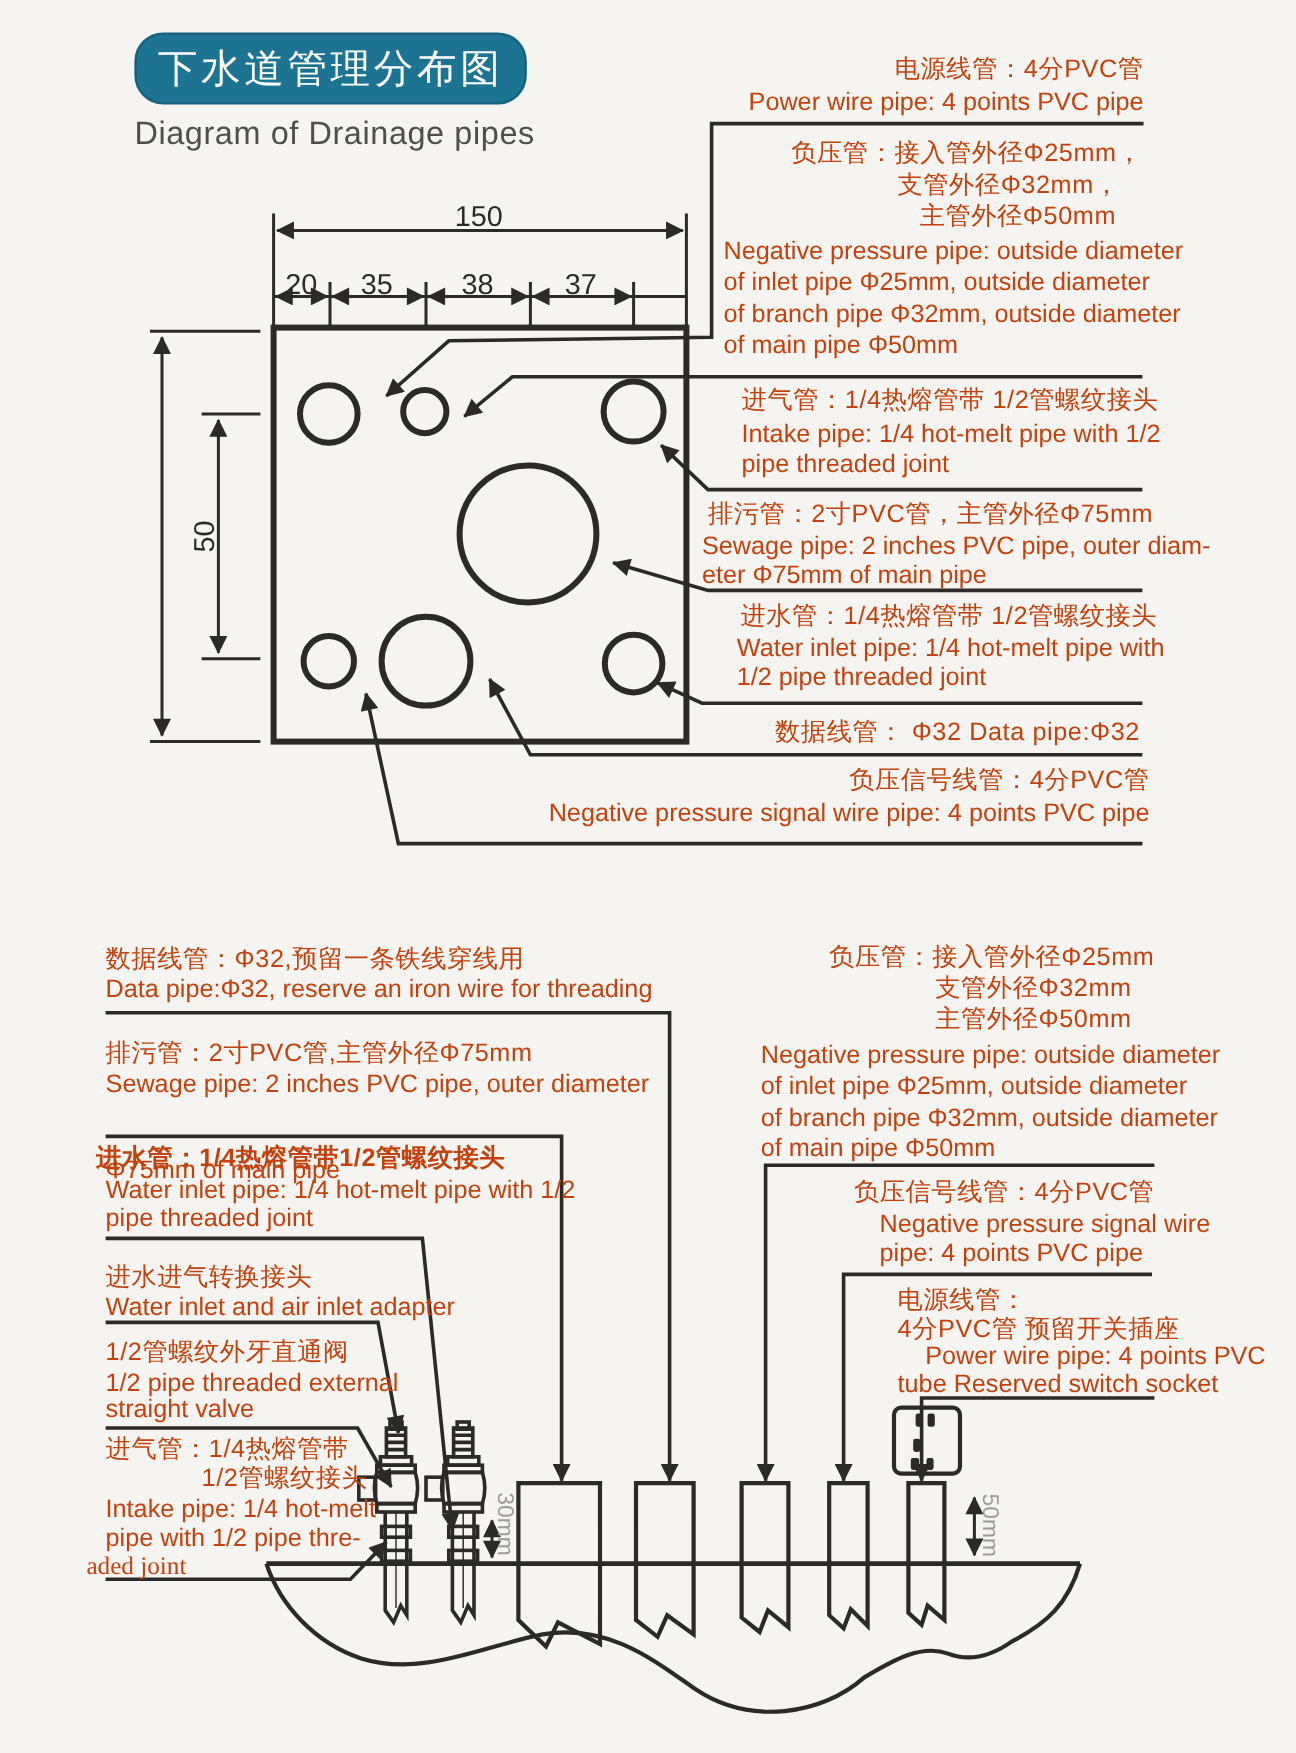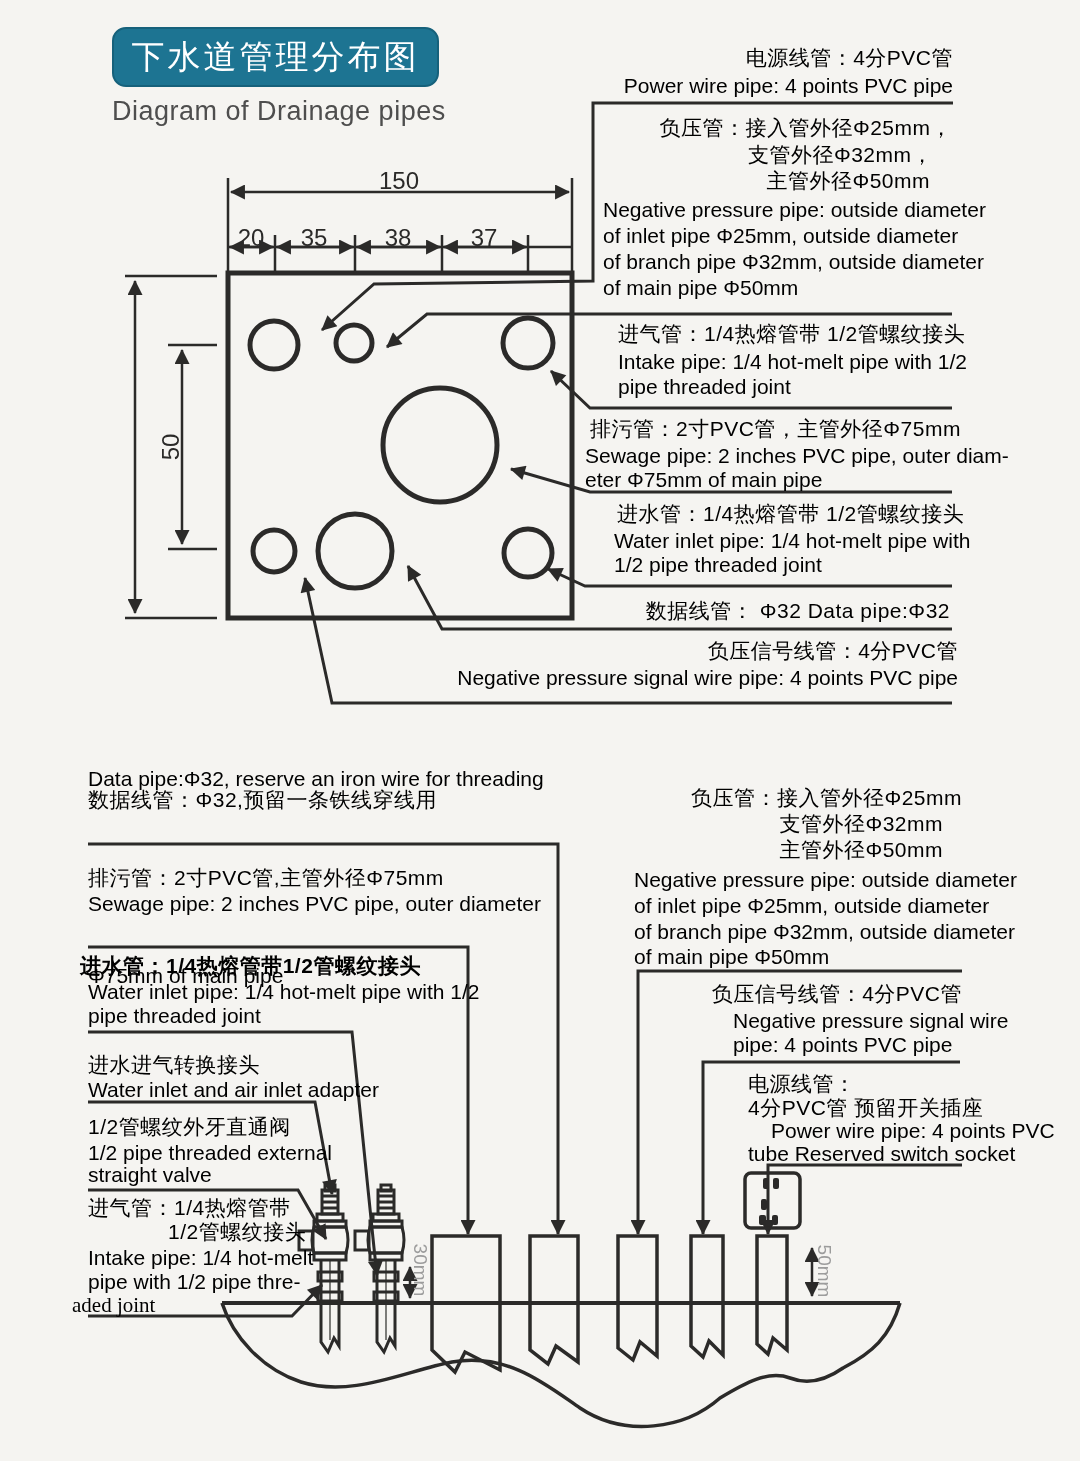--- a/index.html
+++ b/index.html
@@ -1,28 +1,28 @@
 <!DOCTYPE html>
 <html><head>
 <meta charset="utf-8">
 <style>
   html,body{margin:0;padding:0;background:#e8e8e8;}
   #stage{position:relative;width:1080px;height:1461px;background:#f5f4f1;overflow:hidden;
          font-family:"Liberation Sans","DejaVu Sans",sans-serif;}
   #linework{position:absolute;left:0;top:0;}
-  .lbl{position:absolute;color:#000000;white-space:nowrap;}
+  .lbl{position:absolute;color:#c2410c;white-space:nowrap;}
   .zh{font-size:21px;line-height:24px;letter-spacing:0.5px;}
   .en{font-size:21px;line-height:23px;}
   .r{text-align:right;}
   .dim{position:absolute;color:#2b2a29;font-size:24px;line-height:24px;}
   .dimc{transform:translate(-50%,-50%);margin-top:10px;}
   .vup{transform:translate(-50%,-50%) rotate(-90deg);}
   .vdn{transform:translate(-50%,-50%) rotate(90deg);color:#9c9c9c;font-size:19px;}
   #title-box{position:absolute;left:112px;top:27px;width:323px;height:56px;background:#1d7492;
-             border:2px solid #16617b;border-radius:14px;display:flex;align-items:center;justify-content:center;
+             border:2px solid #16617b;border-radius:24px;display:flex;align-items:center;justify-content:center;
              color:#ffffff;font-size:33px;letter-spacing:3px;}
   #title-en{position:absolute;left:112px;top:96px;font-size:27px;color:#4e4e4e;letter-spacing:0.5px;}
 </style>
 </head>
 <body>
 
 <div id="stage">
 
   <svg id="linework" width="1080" height="1461" viewBox="0 0 1080 1461">
     <defs>
@@ -167,21 +167,21 @@
   <div class="lbl zh" style="left:617px;top:502px;">进水管：1/4热熔管带 1/2管螺纹接头</div>
   <div class="lbl en" style="left:614px;top:529px;">Water inlet pipe: 1/4 hot-melt pipe with</div>
   <div class="lbl en" style="left:614px;top:553px;">1/2 pipe threaded joint</div>
 
   <div class="lbl zh r" style="right:130px;top:599px;">数据线管： Φ32  Data pipe:Φ32</div>
 
   <div class="lbl zh r" style="right:122px;top:639px;">负压信号线管：4分PVC管</div>
   <div class="lbl en r" style="right:122px;top:666px;">Negative pressure signal wire pipe: 4 points PVC pipe</div>
 
   <div class="lbl zh" style="left:88px;top:788px;">数据线管：Φ32,预留一条铁线穿线用</div>
-  <div class="lbl en" style="left:88px;top:767px;">Data pipe:Φ32, reserve an iron wire for threading</div>
+  <div class="lbl en" style="left:88px;top:813px;">Data pipe:Φ32, reserve an iron wire for threading</div>
 
   <div class="lbl zh" style="left:88px;top:866px;">排污管：2寸PVC管,主管外径Φ75mm</div>
   <div class="lbl en" style="left:88px;top:892px;">Sewage pipe: 2 inches PVC pipe, outer diameter</div>
   <div class="lbl en" style="left:88px;top:916px;margin-top:48px;">Φ75mm of main pipe</div>
 
   <div class="lbl zh" style="left:80px;top:954px;font-weight:bold;">进水管：1/4热熔管带1/2管螺纹接头</div>
   <div class="lbl en" style="left:88px;top:980px;">Water inlet pipe: 1/4 hot-melt pipe with 1/2</div>
   <div class="lbl en" style="left:88px;top:1004px;">pipe threaded joint</div>
 
   <div class="lbl zh" style="left:88px;top:1053px;">进水进气转换接头</div>

